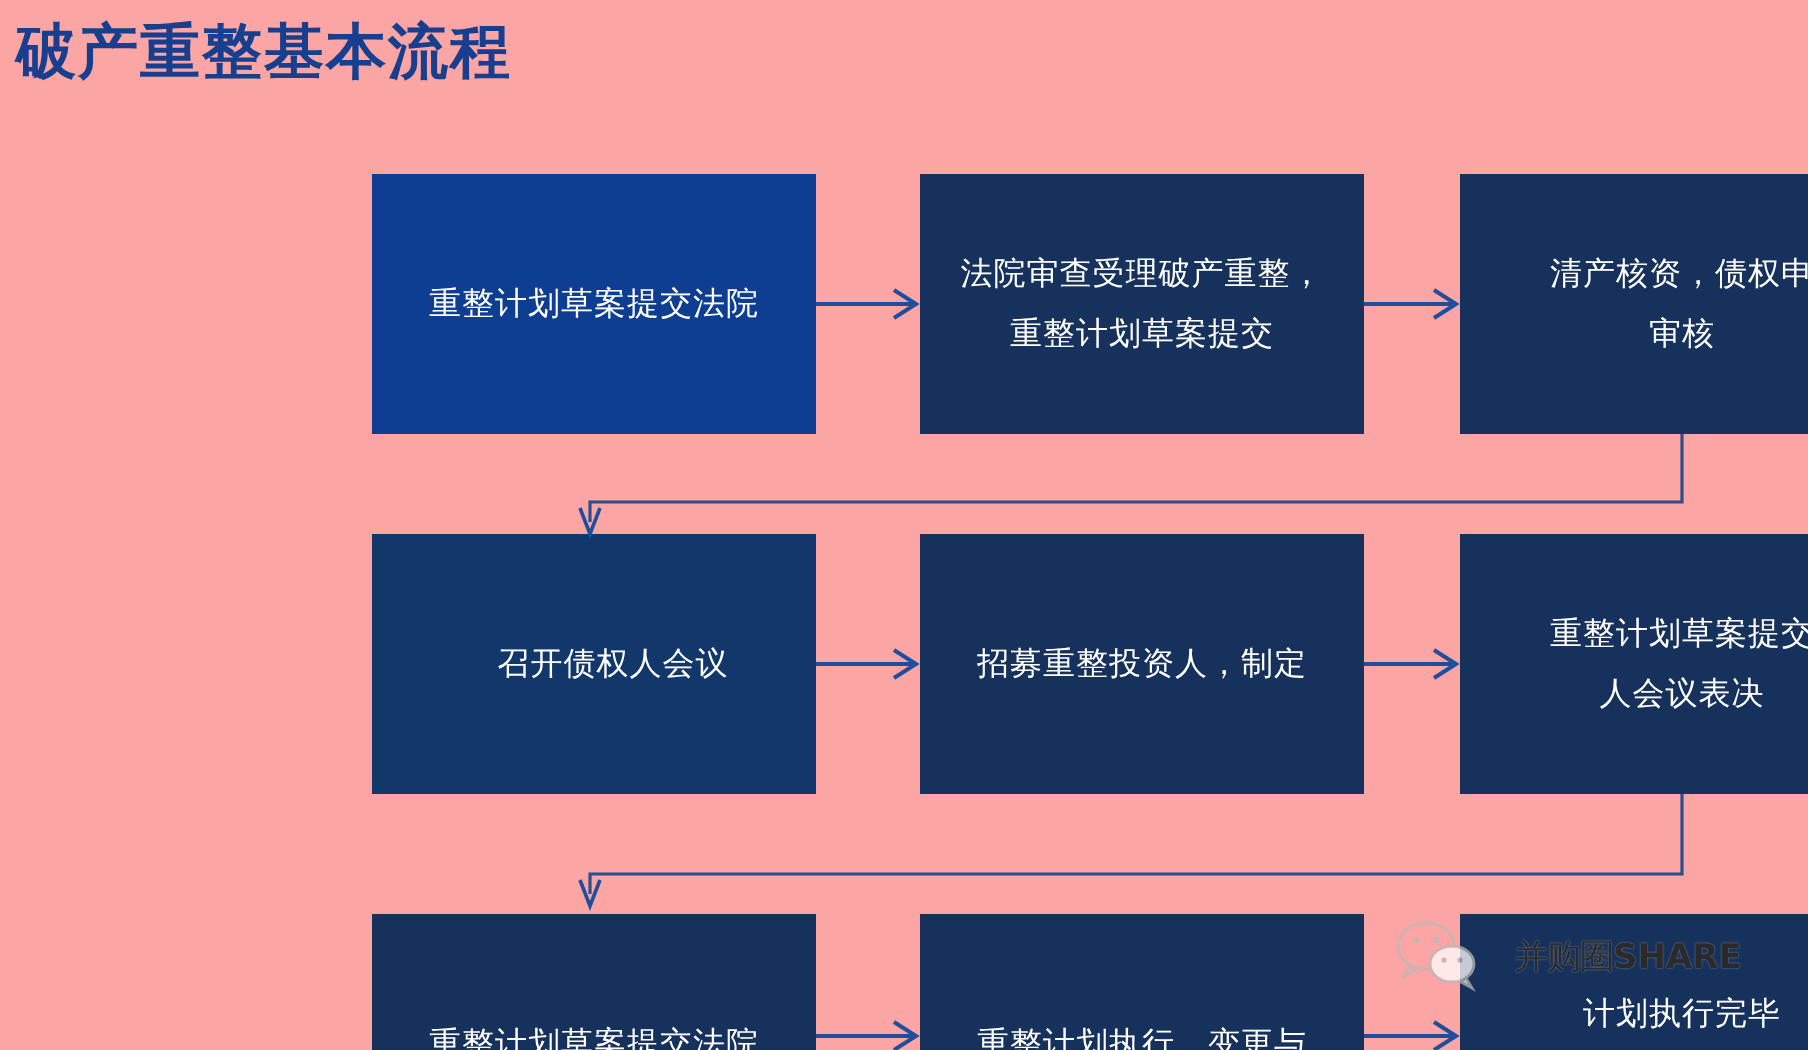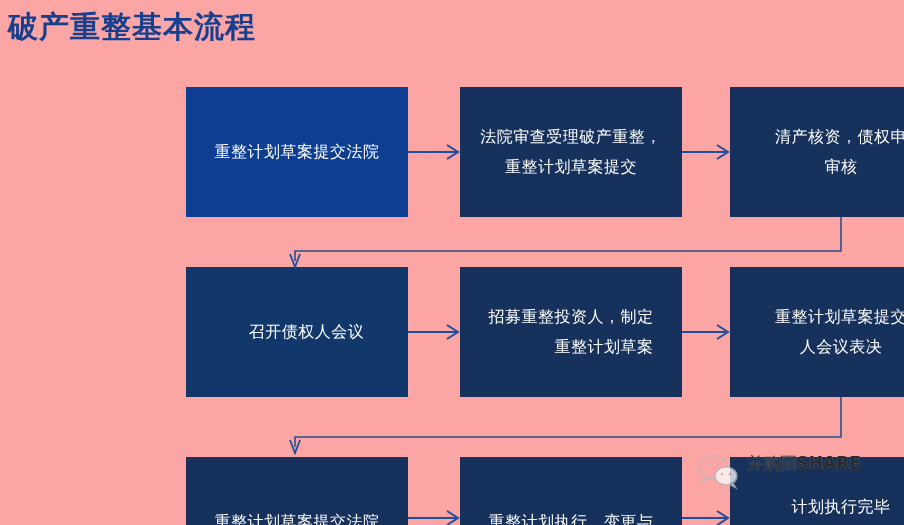--- a/index.html
+++ b/index.html
@@ -71,22 +71,22 @@
   .conn svg { display: block; overflow: visible; }
 
   
   .watermark {
     position: absolute;
     left: 697px;
     top: 452px;
     width: 206px;
     height: 52px;
     display: flex;
-    align-items: flex-start;
-    gap: 6px;
+    align-items: center;
+    gap: 16px;
     pointer-events: none;
   }
   .wm-logo {
     width: 44px;
     height: 40px;
     flex: 0 0 auto;
     opacity: 0.75;
   }
   .wm-text {
     font-size: 17px;
@@ -127,21 +127,20 @@
 
   <div class="node node-r2c1">
     <div>
       <span>召开债权人会议</span>
     </div>
   </div>
 
   <div class="node node-r2c2">
     <div>
       <span>招募重整投资人，制定</span>
-      <span>重整计划草案</span>
     </div>
   </div>
 
   <div class="node node-r2c3">
     <div>
       <span>重整计划草案提交</span>
       <span>人会议表决</span>
     </div>
   </div>
 

